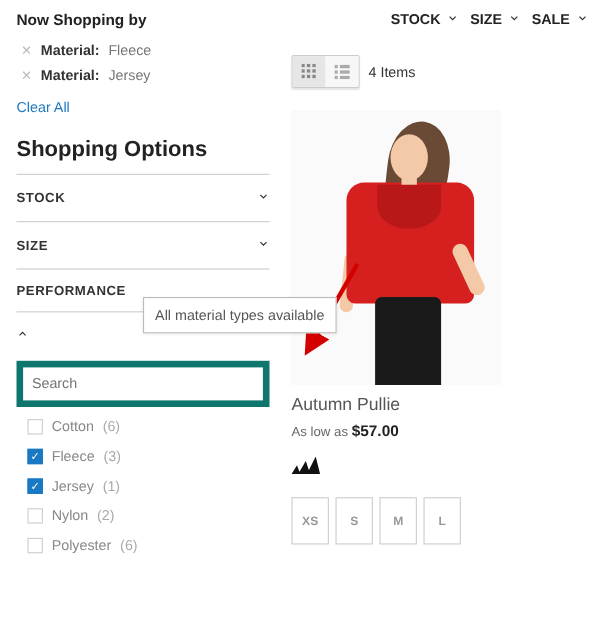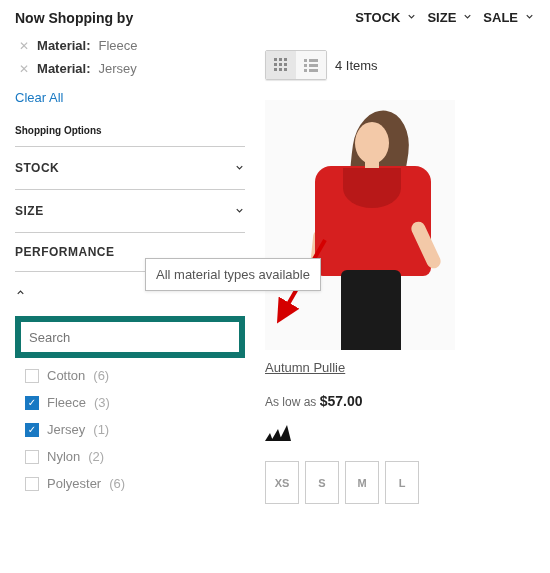--- a/index.html
+++ b/index.html
@@ -14,48 +14,48 @@
 
     
     .now-title { font-size: 14px; font-weight: 600; margin-bottom: 12px; color: #222; }
     .applied-filters { margin-bottom: 8px; }
     .applied-filter { display: flex; align-items: center; gap: 8px; margin-bottom: 8px; font-size: 13px; padding-left: 4px; }
     .remove-x { color: #bbb; font-size: 12px; cursor: pointer; }
     .af-label { font-weight: 700; }
     .af-value { color: #777; }
     .clear-all { color: #1979c3; font-size: 13px; cursor: pointer; margin: 6px 0 20px 0; display: inline-block; }
 
-    .shop-opt-title { font-size: 10px; font-weight: 600; margin-bottom: 10px; color: #222; }
+    .shop-opt-title { font-size: 20px; font-weight: 600; margin-bottom: 10px; color: #222; }
     .facet { border-top: 1px solid #ccc; padding: 12px 0; display: flex; justify-content: space-between; align-items: center; cursor: pointer; }
     .facet-label { font-size: 12px; font-weight: 600; letter-spacing: 0.5px; }
 
     .material-header { border-top: 1px solid #ccc; padding: 12px 0 10px 0; display: flex; justify-content: space-between; align-items: center; position: relative; }
     .tooltip-icon { display:inline-block; width: 14px; height: 14px; border-radius: 50%; background: #e0e0e0; margin-left: 6px; vertical-align: middle; }
-    .tooltip-box { position: absolute; left: 130px; top: -14px; background: #fff; border: 1px solid #bbb; padding: 8px 10px; font-size: 13px; color: #555; white-space: nowrap; z-index: 5; box-shadow: 0 1px 3px rgba(0,0,0,0.1); }
+    .tooltip-box { position: absolute; left: 115px; top: -14px; background: #fff; border: 1px solid #bbb; padding: 8px 10px; font-size: 13px; color: #555; white-space: nowrap; z-index: 5; box-shadow: 0 1px 3px rgba(0,0,0,0.1); }
 
     .search-box { border: 6px solid #0f766e; padding: 6px 8px; margin: 4px 0 10px 0; }
     .search-box input { border: none; outline: none; font-size: 13px; width: 100%; }
 
     .mat-options { padding-left: 10px; }
     .mat-opt { display: flex; align-items: center; gap: 8px; margin-bottom: 12px; font-size: 13px; cursor: pointer; }
     .cb { width: 14px; height: 14px; border: 1px solid #ccc; display: inline-flex; align-items: center; justify-content: center; flex-shrink: 0; }
     .cb.checked { background: #1979c3; border-color: #1979c3; color: #fff; font-size: 10px; }
     .mat-label { color: #888; }
     .mat-count { color: #aaa; }
 
     
     .toolbar { display: flex; align-items: center; gap: 8px; margin-bottom: 20px; }
     .view-switch { display: flex; border: 1px solid #ccc; border-radius: 2px; overflow: hidden; box-shadow: 0 1px 1px rgba(0,0,0,0.1); }
     .view-btn { width: 30px; height: 28px; display: flex; align-items: center; justify-content: center; color: #999; background: #f7f7f7; }
     .view-btn.active { background: #e6e6e6; color: #777; }
     .item-count { font-size: 13px; color: #333; }
 
     
     .product-img { width: 190px; height: 250px; background: #fafafa; display: flex; align-items: center; justify-content: center; margin-bottom: 10px; overflow: hidden; }
-    .prod-name { font-size: 13px; color: #555; margin-bottom: 18px; text-decoration: underline; }
+    .prod-name { font-size: 16px; color: #555; margin-bottom: 5px; }
     .prod-price-row { font-size: 12px; color: #666; margin-bottom: 16px; }
     .prod-price { font-weight: 700; color: #222; font-size: 14px; }
     .brand-logo { margin-bottom: 16px; }
     .sizes { display: flex; gap: 6px; }
     .size-sw { border: 1px solid #ccc; width: 34px; height: 43px; display: flex; align-items: center; justify-content: center; font-size: 11px; font-weight: 600; color: #999; cursor: pointer; }
 
     
     .arrow { position: absolute; left: 275px; top: 235px; z-index: 4; pointer-events: none; }
 
     

